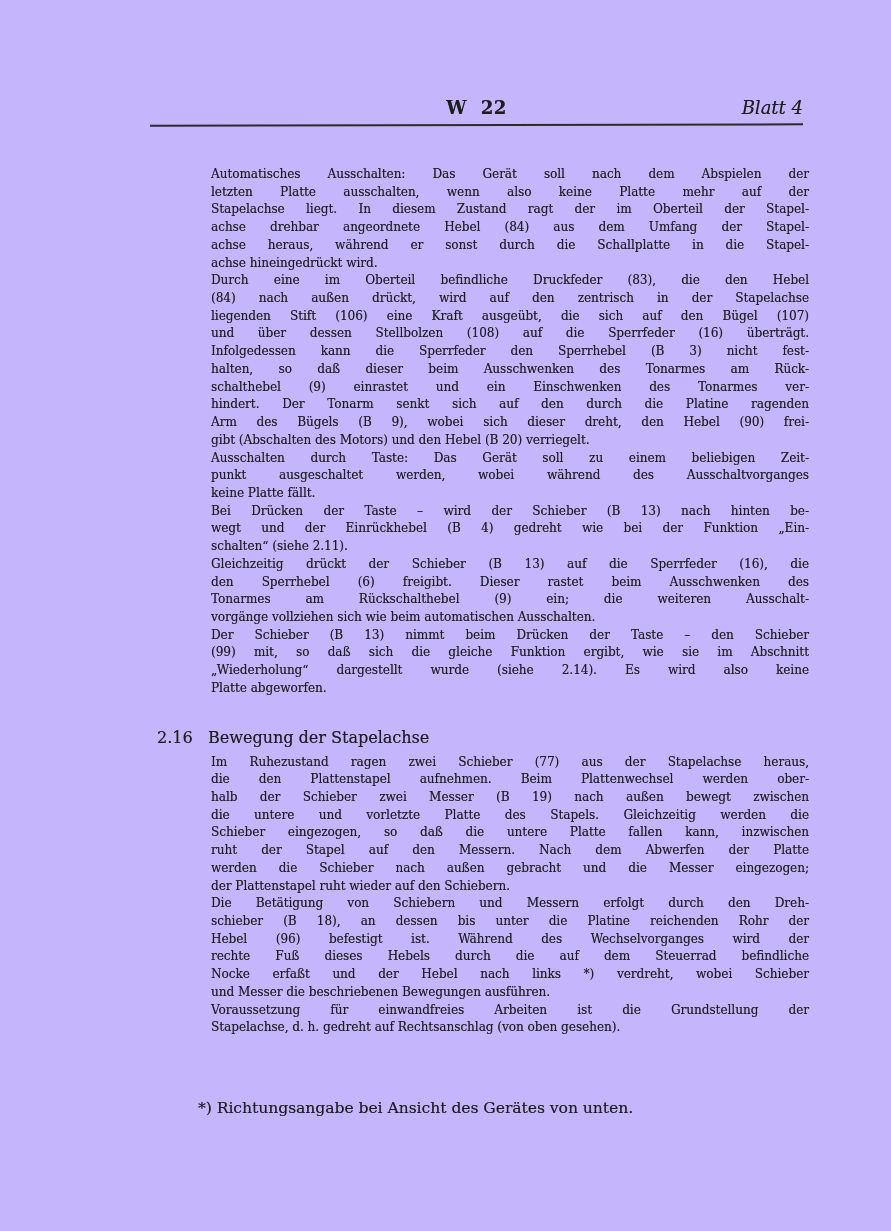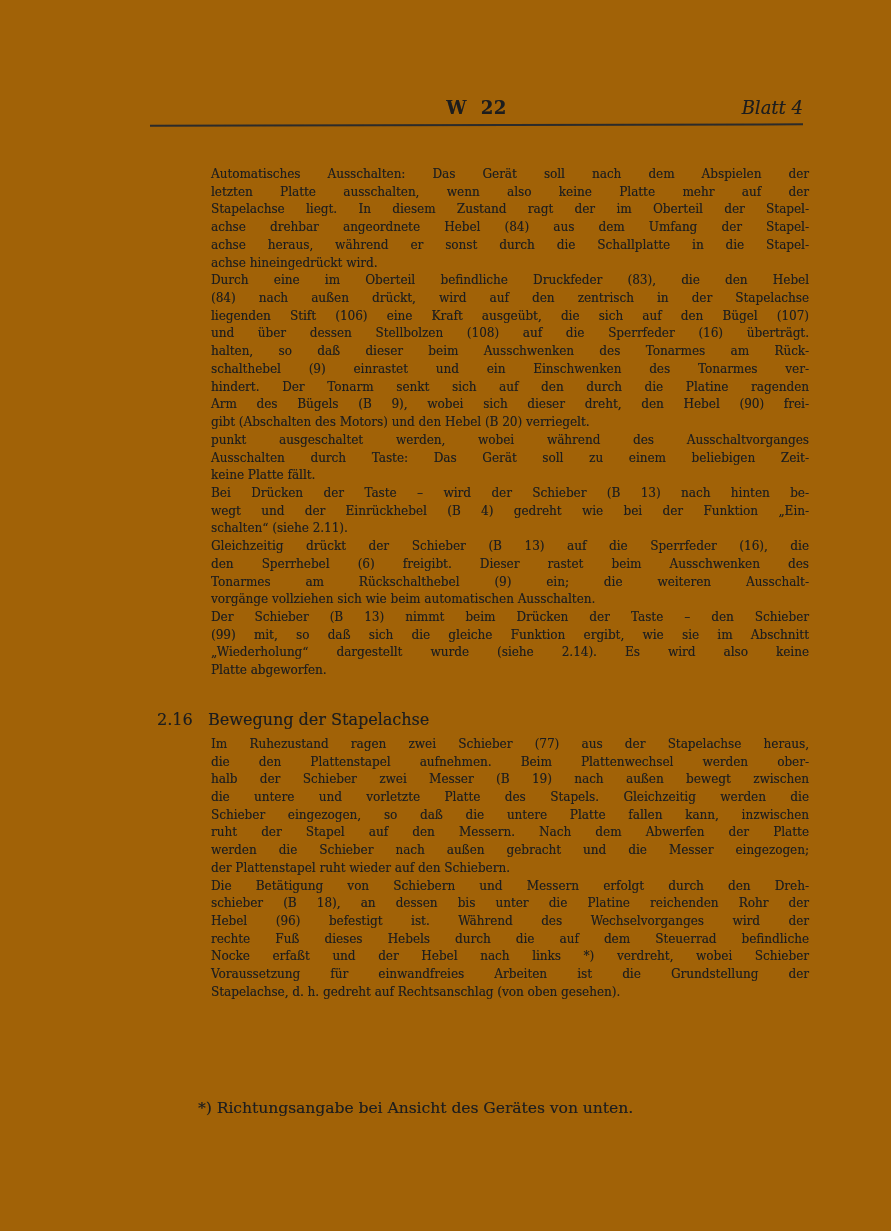--- a/index.html
+++ b/index.html
@@ -4,21 +4,21 @@
 <style>
   html, body {
     margin: 0;
     padding: 0;
     background: #ffffff;
   }
   .page {
     position: relative;
     width: 891px;
     height: 1231px;
-    background: #a16207;
+    background: #c4b5fd;
     font-family: "DejaVu Serif", "Liberation Serif", serif;
     color: #1d1d1d;
     overflow: hidden;
     text-shadow: 0.2px 0.2px 0.35px rgba(40,40,40,0.55);
   }
   .page-header {
     position: absolute;
     top: 97px;
     left: 150px;
     width: 653px;
@@ -110,27 +110,28 @@
           <div class="pline">Automatisches Ausschalten: Das Gerät soll nach dem Abspielen der</div>
           <div class="pline">letzten Platte ausschalten, wenn also keine Platte mehr auf der</div>
           <div class="pline">Stapelachse liegt. In diesem Zustand ragt der im Oberteil der Stapel-</div>
           <div class="pline">achse drehbar angeordnete Hebel (84) aus dem Umfang der Stapel-</div>
           <div class="pline">achse heraus, während er sonst durch die Schallplatte in die Stapel-</div>
           <div class="pline last">achse hineingedrückt wird.</div>
           <div class="pline">Durch eine im Oberteil befindliche Druckfeder (83), die den Hebel</div>
           <div class="pline">(84) nach außen drückt, wird auf den zentrisch in der Stapelachse</div>
           <div class="pline">liegenden Stift (106) eine Kraft ausgeübt, die sich auf den Bügel (107)</div>
           <div class="pline">und über dessen Stellbolzen (108) auf die Sperrfeder (16) überträgt.</div>
+          <div class="pline">Infolgedessen kann die Sperrfeder den Sperrhebel (B 3) nicht fest-</div>
           <div class="pline">halten, so daß dieser beim Ausschwenken des Tonarmes am Rück-</div>
           <div class="pline">schalthebel (9) einrastet und ein Einschwenken des Tonarmes ver-</div>
           <div class="pline">hindert. Der Tonarm senkt sich auf den durch die Platine ragenden</div>
           <div class="pline">Arm des Bügels (B 9), wobei sich dieser dreht, den Hebel (90) frei-</div>
           <div class="pline last">gibt (Abschalten des Motors) und den Hebel (B 20) verriegelt.</div>
+          <div class="pline">Ausschalten durch Taste: Das Gerät soll zu einem beliebigen Zeit-</div>
           <div class="pline">punkt ausgeschaltet werden, wobei während des Ausschaltvorganges</div>
-          <div class="pline">Ausschalten durch Taste: Das Gerät soll zu einem beliebigen Zeit-</div>
           <div class="pline last">keine Platte fällt.</div>
           <div class="pline">Bei Drücken der Taste – wird der Schieber (B 13) nach hinten be-</div>
           <div class="pline">wegt und der Einrückhebel (B 4) gedreht wie bei der Funktion „Ein-</div>
           <div class="pline last">schalten“ (siehe 2.11).</div>
           <div class="pline">Gleichzeitig drückt der Schieber (B 13) auf die Sperrfeder (16), die</div>
           <div class="pline">den Sperrhebel (6) freigibt. Dieser rastet beim Ausschwenken des</div>
           <div class="pline">Tonarmes am Rückschalthebel (9) ein; die weiteren Ausschalt-</div>
           <div class="pline last">vorgänge vollziehen sich wie beim automatischen Ausschalten.</div>
           <div class="pline">Der Schieber (B 13) nimmt beim Drücken der Taste – den Schieber</div>
           <div class="pline">(99) mit, so daß sich die gleiche Funktion ergibt, wie sie im Abschnitt</div>
@@ -150,20 +151,21 @@
           <div class="pline">die untere und vorletzte Platte des Stapels. Gleichzeitig werden die</div>
           <div class="pline">Schieber eingezogen, so daß die untere Platte fallen kann, inzwischen</div>
           <div class="pline">ruht der Stapel auf den Messern. Nach dem Abwerfen der Platte</div>
           <div class="pline">werden die Schieber nach außen gebracht und die Messer eingezogen;</div>
           <div class="pline last">der Plattenstapel ruht wieder auf den Schiebern.</div>
           <div class="pline">Die Betätigung von Schiebern und Messern erfolgt durch den Dreh-</div>
           <div class="pline">schieber (B 18), an dessen bis unter die Platine reichenden Rohr der</div>
           <div class="pline">Hebel (96) befestigt ist. Während des Wechselvorganges wird der</div>
           <div class="pline">rechte Fuß dieses Hebels durch die auf dem Steuerrad befindliche</div>
           <div class="pline">Nocke erfaßt und der Hebel nach links *) verdreht, wobei Schieber</div>
+          <div class="pline last">und Messer die beschriebenen Bewegungen ausführen.</div>
           <div class="pline">Voraussetzung für einwandfreies Arbeiten ist die Grundstellung der</div>
           <div class="pline last">Stapelachse, d. h. gedreht auf Rechtsanschlag (von oben gesehen).</div>
         </div>
       </div>
     </div>
 
   <div class="footnote">*) Richtungsangabe bei Ansicht des Gerätes von unten.</div>
 
 </div>
 

